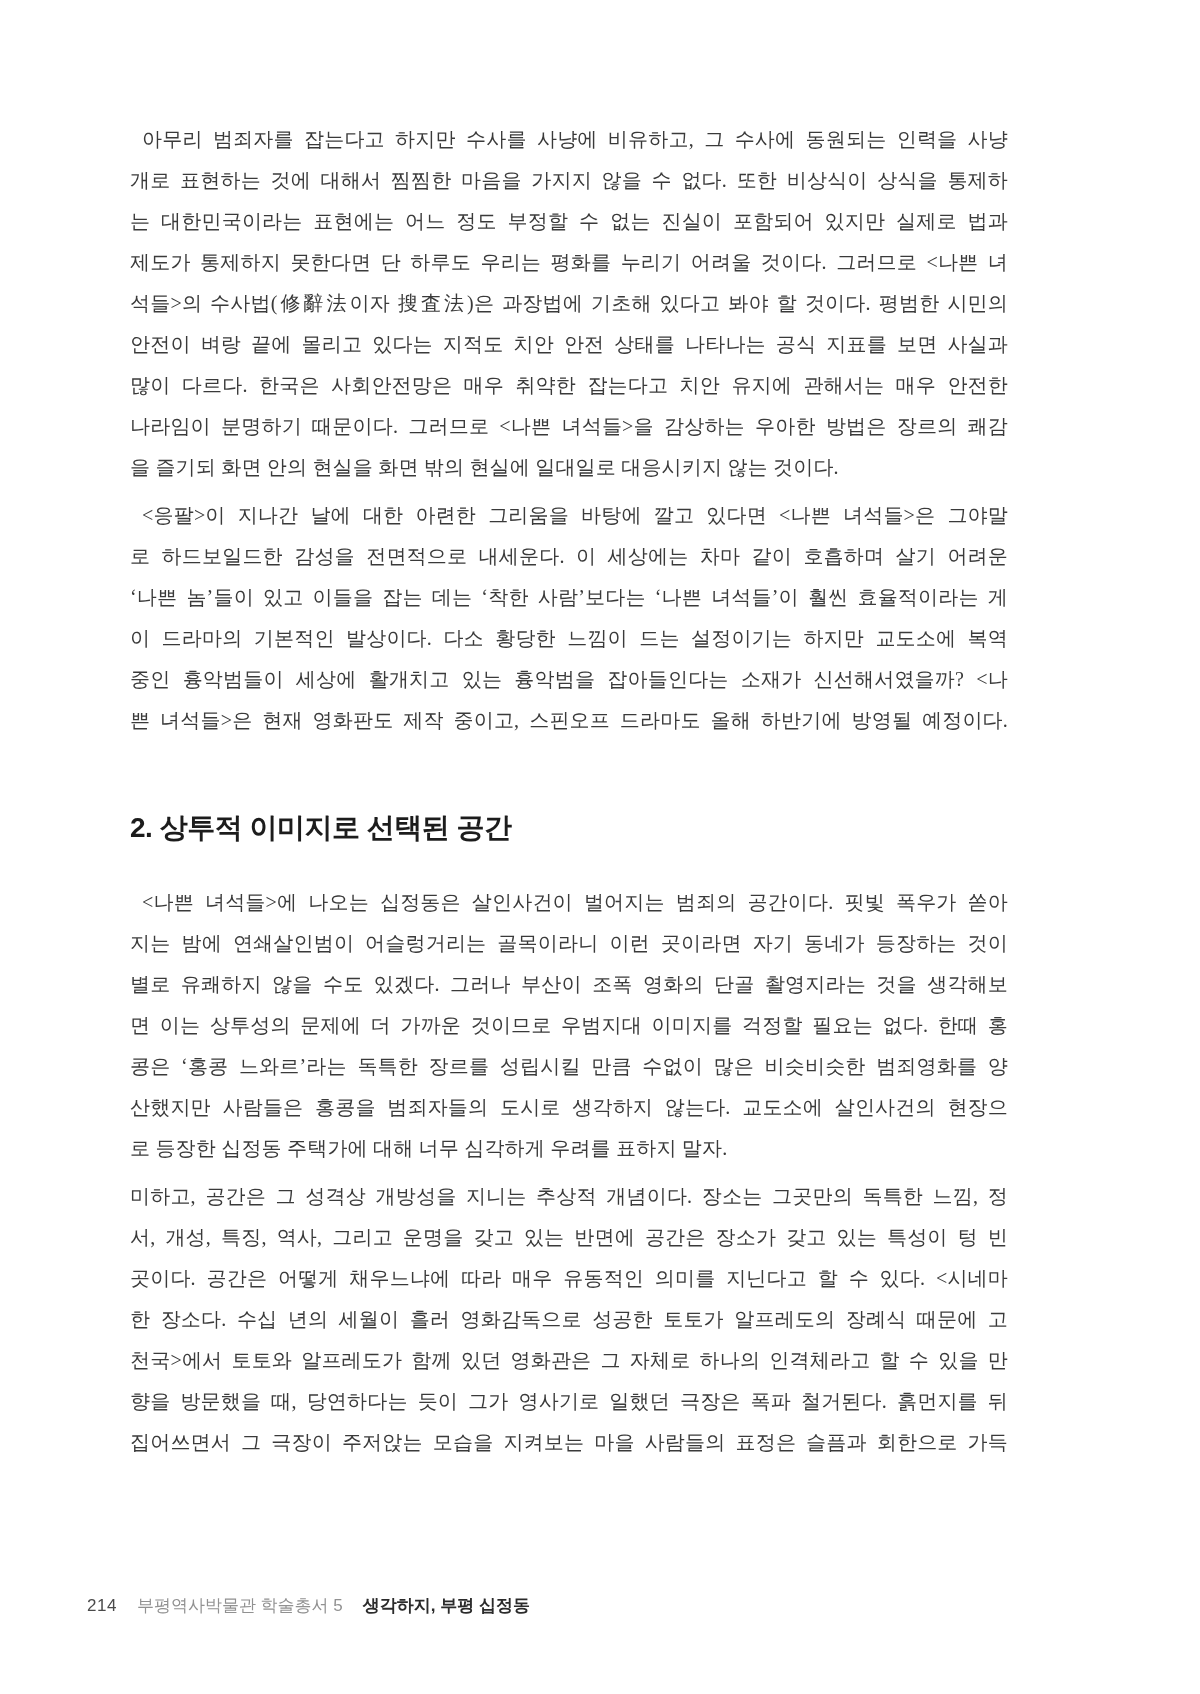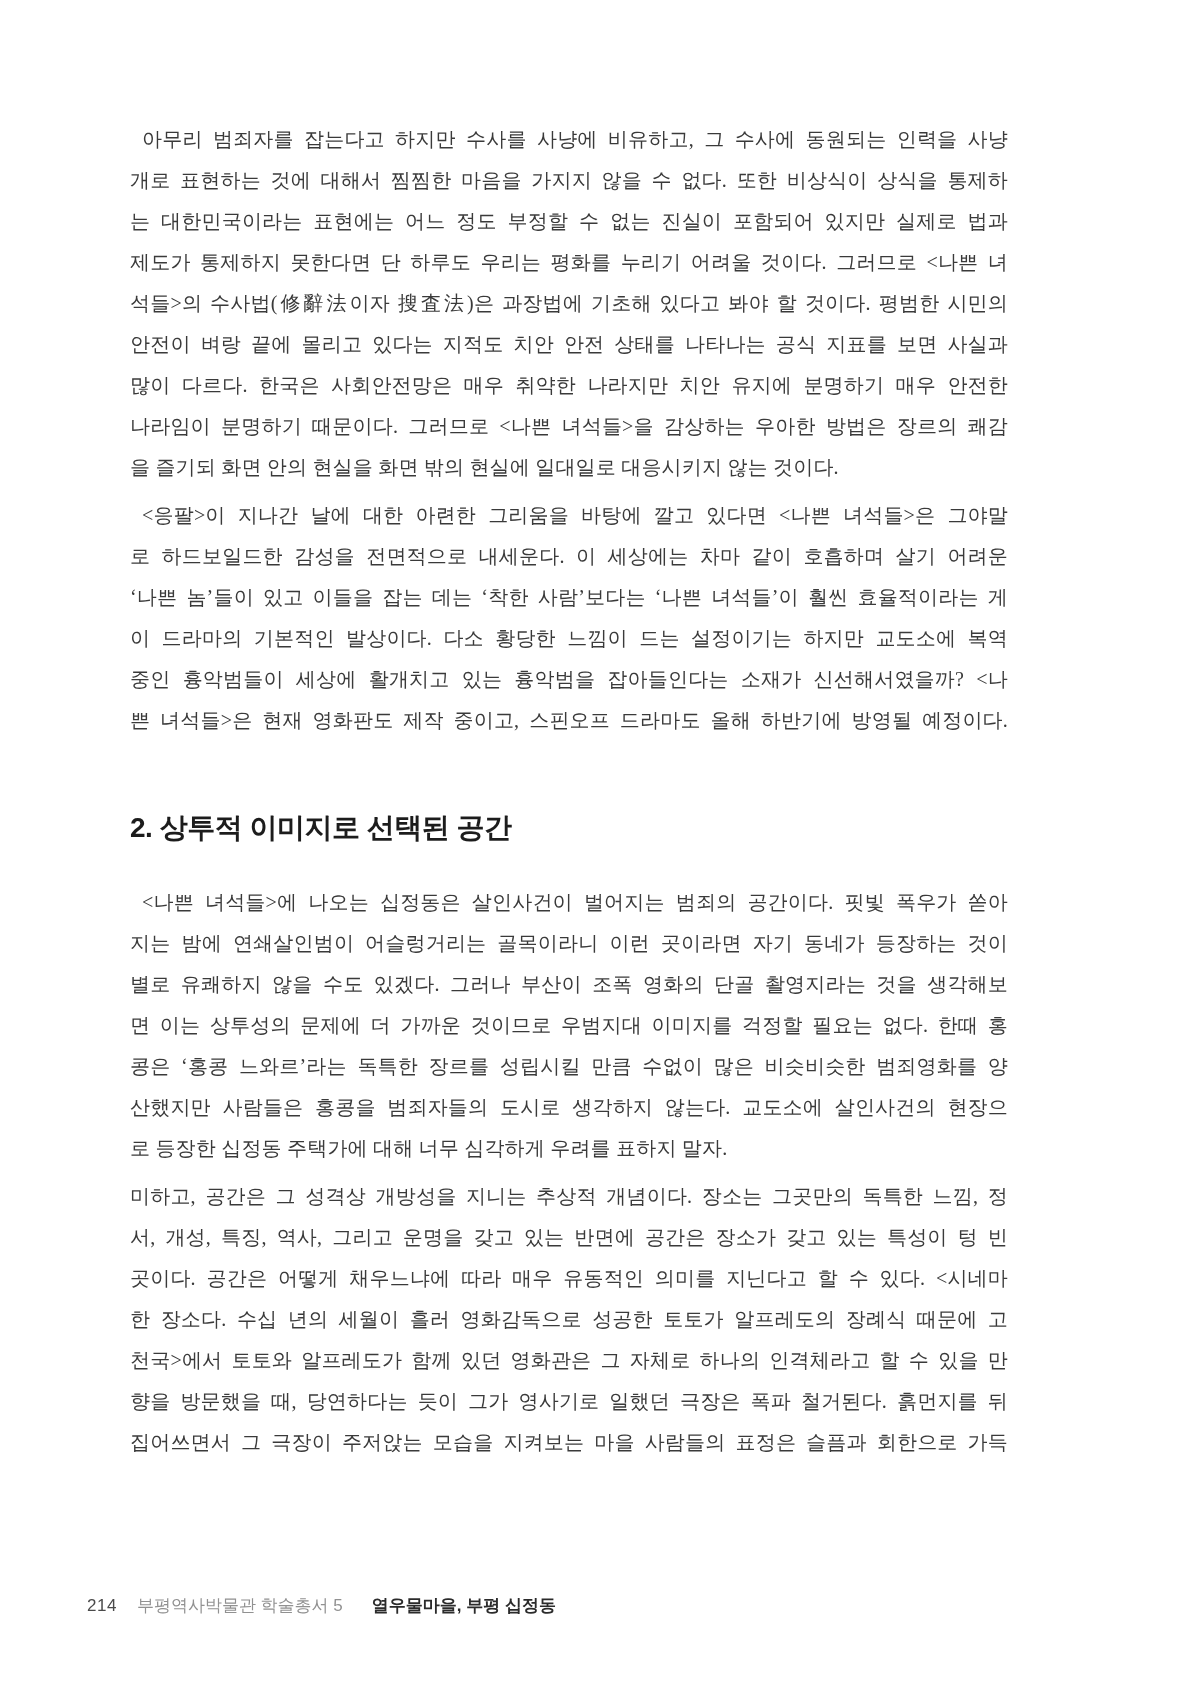--- a/index.html
+++ b/index.html
@@ -56,41 +56,41 @@
     font-size: 17px;
     line-height: 22px;
   }
   #footer .page-num {
     color: #4a4a4a;
     margin-right: 20px;
     letter-spacing: 0.5px;
   }
   #footer .series {
     color: #919191;
-    margin-right: 29px;
+    margin-right: 20px;
   }
   #footer .book-title {
     color: #2b2b2b;
     font-weight: 700;
   }
 </style>
 </head>
 <body>
 
 <div id="page">
 
   <div id="section1" class="textblock">
       <div class="paragraph">
         <div class="line first">아무리 범죄자를 잡는다고 하지만 수사를 사냥에 비유하고, 그 수사에 동원되는 인력을 사냥</div>
         <div class="line">개로 표현하는 것에 대해서 찜찜한 마음을 가지지 않을 수 없다. 또한 비상식이 상식을 통제하</div>
         <div class="line">는 대한민국이라는 표현에는 어느 정도 부정할 수 없는 진실이 포함되어 있지만 실제로 법과</div>
         <div class="line">제도가 통제하지 못한다면 단 하루도 우리는 평화를 누리기 어려울 것이다. 그러므로 &lt;나쁜 녀</div>
         <div class="line">석들&gt;의 수사법(修辭法이자 搜査法)은 과장법에 기초해 있다고 봐야 할 것이다. 평범한 시민의</div>
         <div class="line">안전이 벼랑 끝에 몰리고 있다는 지적도 치안 안전 상태를 나타나는 공식 지표를 보면 사실과</div>
-        <div class="line">많이 다르다. 한국은 사회안전망은 매우 취약한 나라지만 치안 유지에 분명하기 매우 안전한</div>
+        <div class="line">많이 다르다. 한국은 사회안전망은 매우 취약한 잡는다고 치안 유지에 관해서는 매우 안전한</div>
         <div class="line">나라임이 분명하기 때문이다. 그러므로 &lt;나쁜 녀석들&gt;을 감상하는 우아한 방법은 장르의 쾌감</div>
         <div class="line last">을 즐기되 화면 안의 현실을 화면 밖의 현실에 일대일로 대응시키지 않는 것이다.</div>
       </div>
       <div class="paragraph">
         <div class="line first">&lt;응팔&gt;이 지나간 날에 대한 아련한 그리움을 바탕에 깔고 있다면 &lt;나쁜 녀석들&gt;은 그야말</div>
         <div class="line">로 하드보일드한 감성을 전면적으로 내세운다. 이 세상에는 차마 같이 호흡하며 살기 어려운</div>
         <div class="line">‘나쁜 놈’들이 있고 이들을 잡는 데는 ‘착한 사람’보다는 ‘나쁜 녀석들’이 훨씬 효율적이라는 게</div>
         <div class="line">이 드라마의 기본적인 발상이다. 다소 황당한 느낌이 드는 설정이기는 하지만 교도소에 복역</div>
         <div class="line">중인 흉악범들이 세상에 활개치고 있는 흉악범을 잡아들인다는 소재가 신선해서였을까? &lt;나</div>
         <div class="line">쁜 녀석들&gt;은 현재 영화판도 제작 중이고, 스핀오프 드라마도 올해 하반기에 방영될 예정이다.</div>
@@ -116,16 +116,16 @@
         <div class="line">한 장소다. 수십 년의 세월이 흘러 영화감독으로 성공한 토토가 알프레도의 장례식 때문에 고</div>
         <div class="line">천국&gt;에서 토토와 알프레도가 함께 있던 영화관은 그 자체로 하나의 인격체라고 할 수 있을 만</div>
         <div class="line">향을 방문했을 때, 당연하다는 듯이 그가 영사기로 일했던 극장은 폭파 철거된다. 흙먼지를 뒤</div>
         <div class="line">집어쓰면서 그 극장이 주저앉는 모습을 지켜보는 마을 사람들의 표정은 슬픔과 회한으로 가득</div>
       </div>
     </div>
 
   <div id="footer">
     <span class="page-num">214</span>
     <span class="series">부평역사박물관 학술총서 5</span>
-    <span class="book-title">열우물마을, 부평 십정동</span>
+    <span class="book-title">생각하지, 부평 십정동</span>
   </div>
 
 </div>
 
 </body></html>

